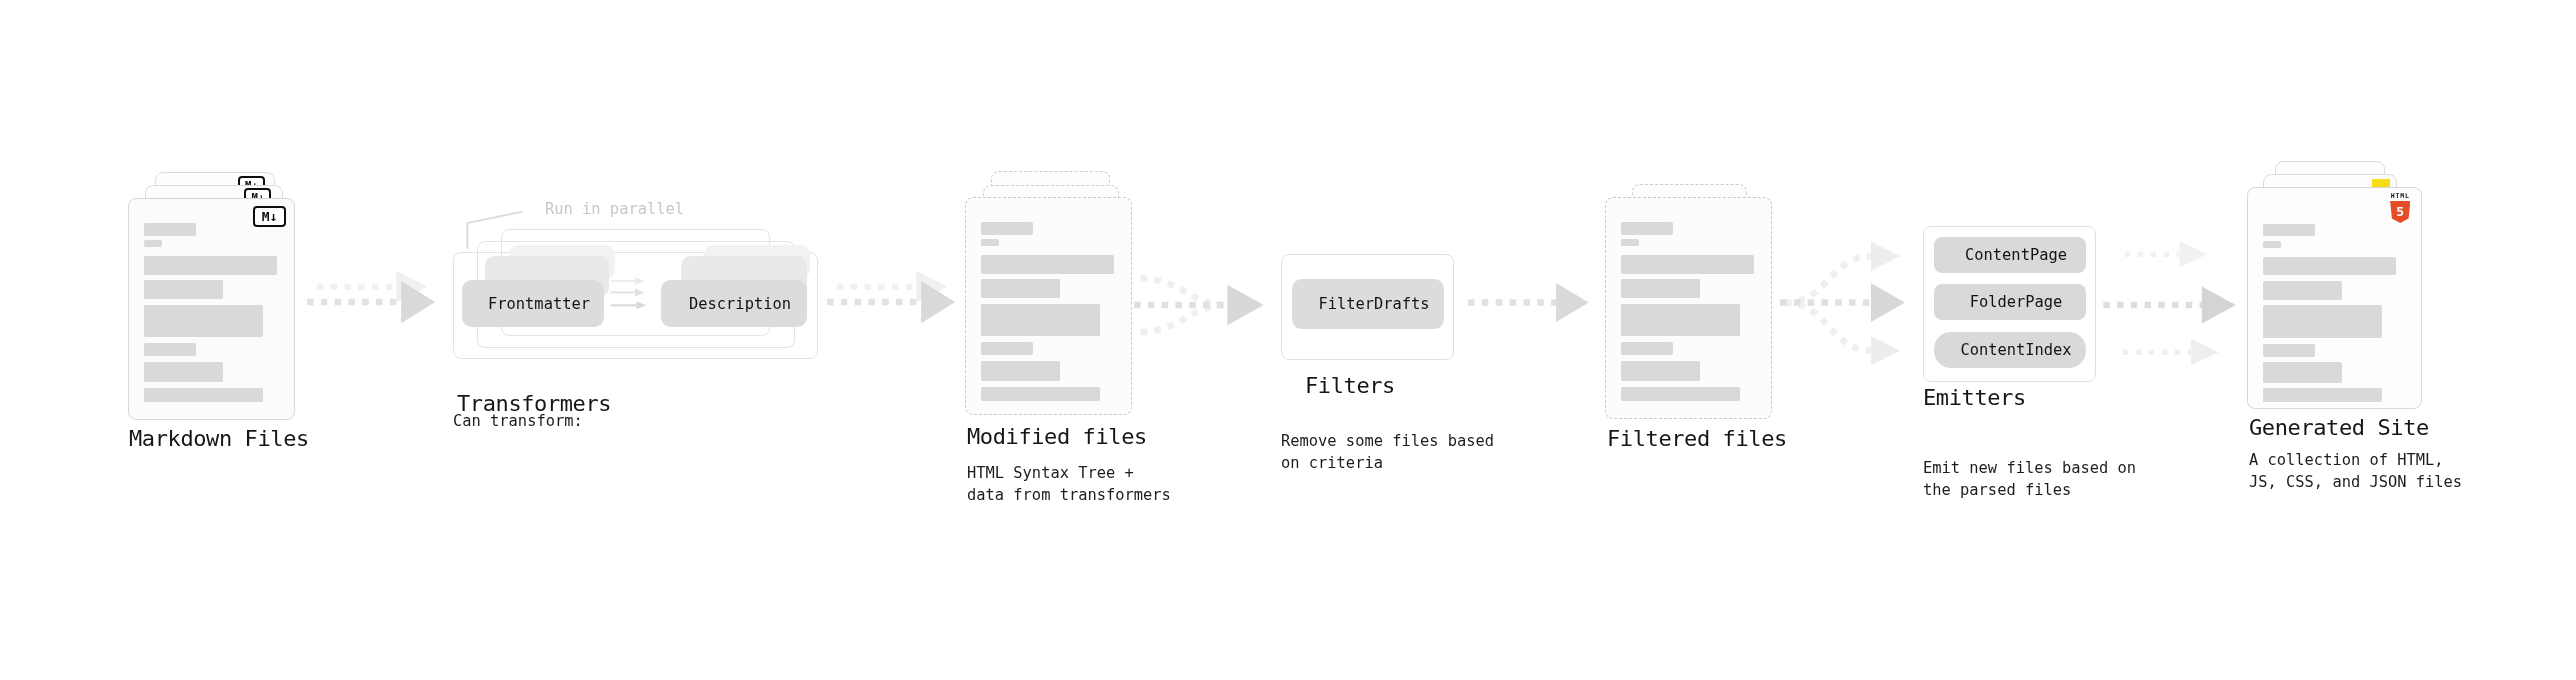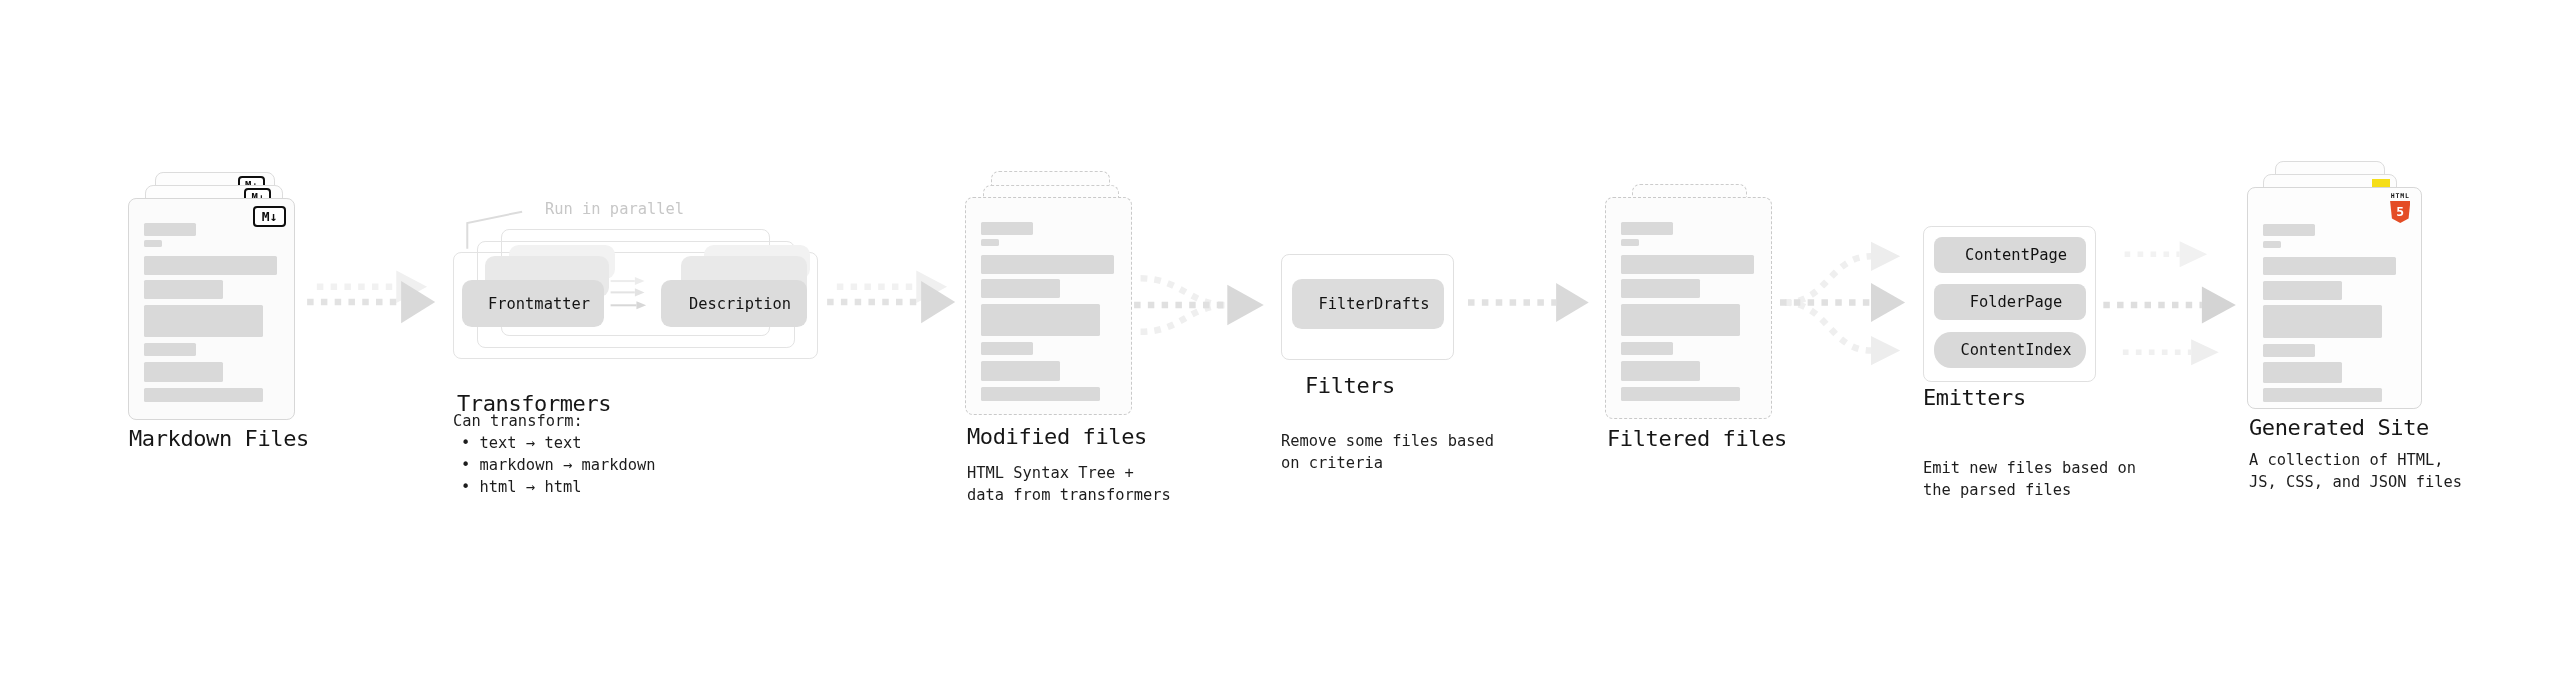--- a/index.html
+++ b/index.html
@@ -142,25 +142,20 @@
     <line x1="2" y1="10" x2="32" y2="10" stroke="#ececec" stroke-width="2.5"></line>
     <polygon points="32,5 44,10 32,15" fill="#ececec"></polygon>
     <line x1="2" y1="24" x2="32" y2="24" stroke="#e3e3e3" stroke-width="2.5"></line>
     <polygon points="32,19 44,24 32,29" fill="#e3e3e3"></polygon>
     <line x1="2" y1="40" x2="34" y2="40" stroke="#d7d7d7" stroke-width="2.5"></line>
     <polygon points="34,35 46,40 34,45" fill="#d7d7d7"></polygon>
   </svg>
 
   <div class="h1" style="left:457px; top:373px;margin-top:18px;">Transformers</div>
   <div class="sub" style="left:453px; top:410px;">Can transform:</div>
-  <div class="sub" style="left:461px; top:432px;">
-    <div class="note-line">• text → text</div>
-    <div class="note-line">• markdown → markdown</div>
-    <div class="note-line">• html → html</div>
-  </div>
 
   <svg style="left:827px; top:264px;" width="134" height="77" viewBox="0 0 165 95">
     <line x1="12" y1="28" x2="110" y2="28" stroke="#f1f1f1" stroke-width="8" stroke-dasharray="8 9"></line>
     <polygon points="110,8 110,48 148,28" fill="#f0f0f0"></polygon>
     <line x1="0" y1="47" x2="116" y2="47" stroke="#e2e2e2" stroke-width="8" stroke-dasharray="8 9"></line>
     <polygon points="116,21 116,73 158,47" fill="#d9d9d9"></polygon>
   </svg>
 
   <div class="abs" style="left:965px; top:171px; width:171px; height:248px;">
     <div class="peek dashed" style="left:26px; top:0; width:119px; height:42px;"></div>

